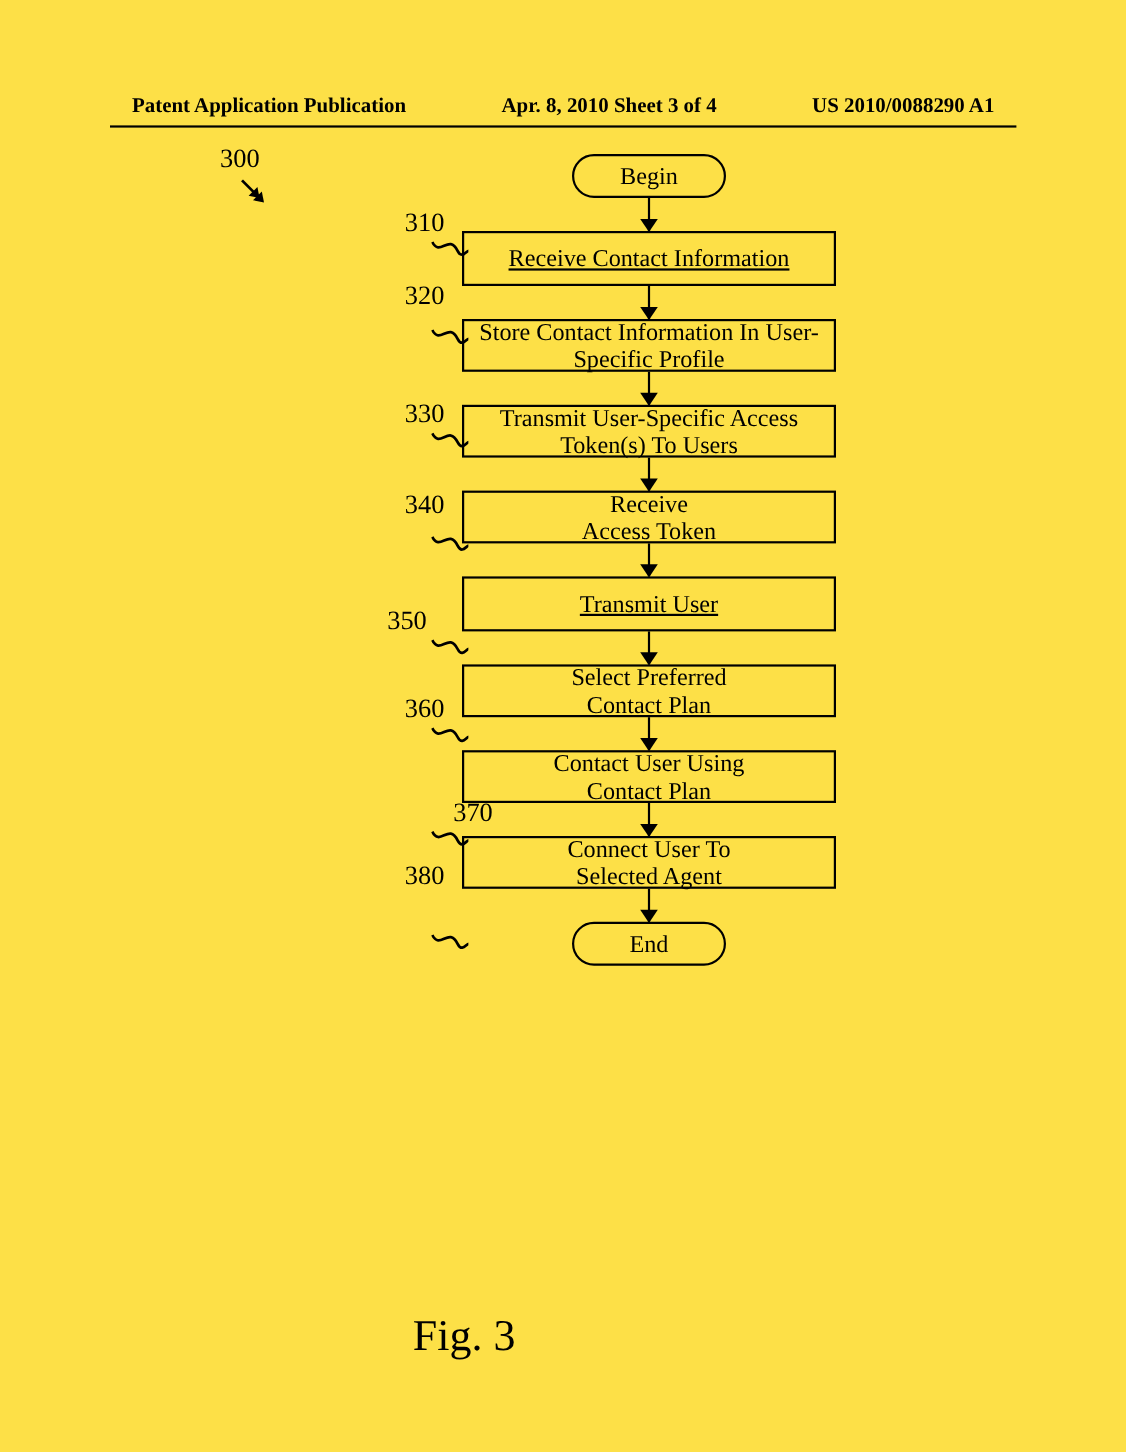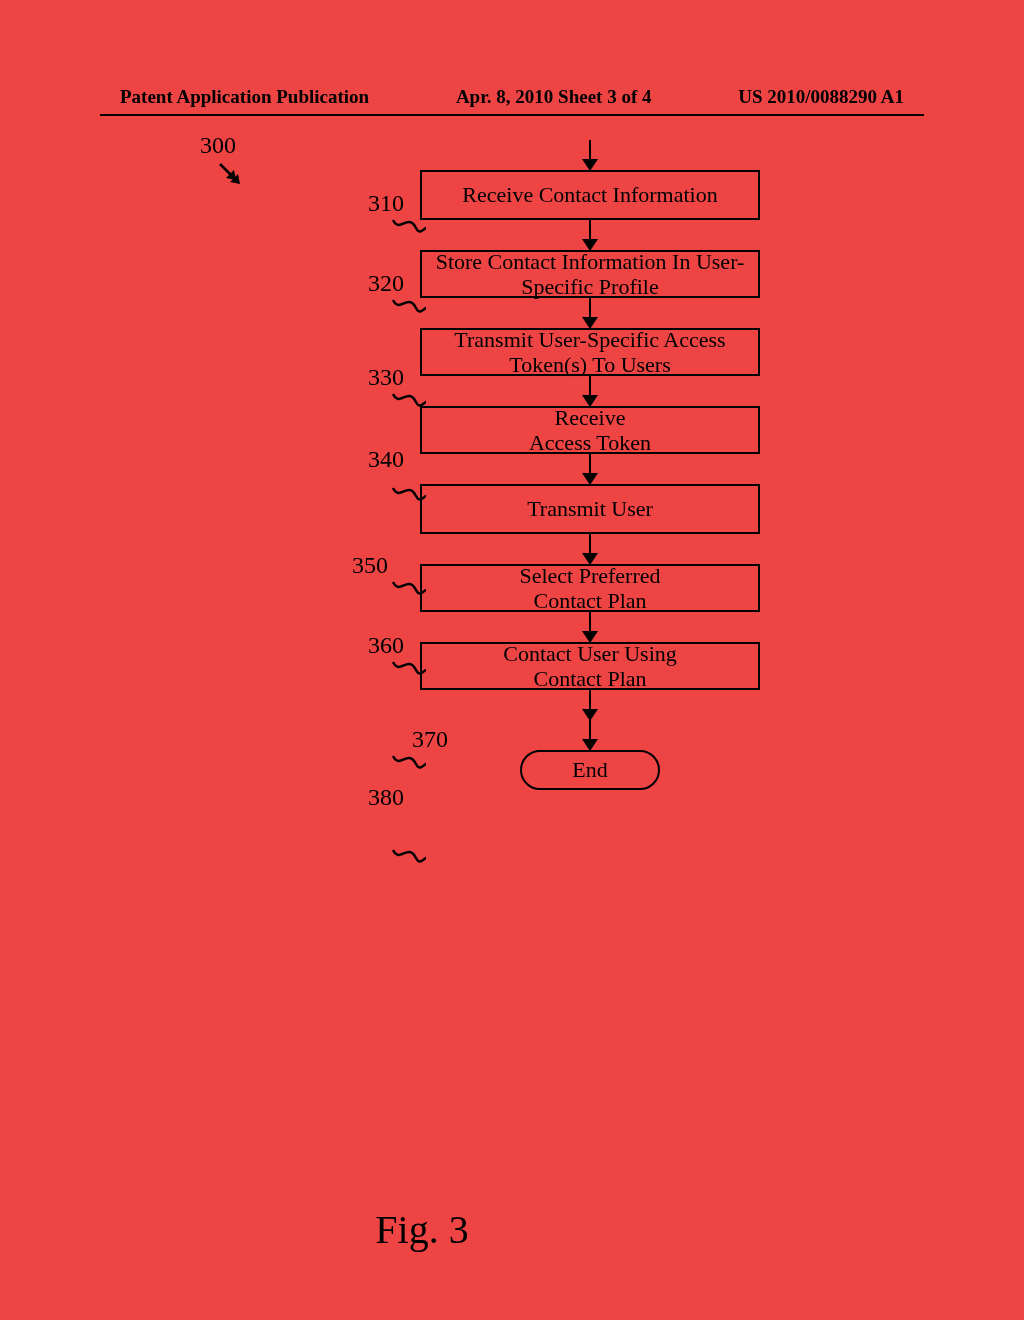--- a/index.html
+++ b/index.html
@@ -6,21 +6,21 @@
     margin: 0;
     padding: 0;
     background: #fff;
     font-family: "Times New Roman", Times, serif;
     color: #000;
   }
   .page {
     position: relative;
     width: 1024px;
     height: 1320px;
-    background: #ef4444;
+    background: #fde047;
   }
   .header {
     position: absolute;
     top: 86px;
     left: 0;
     right: 0;
   }
   .header-row {
     display: flex;
     justify-content: space-between;
@@ -83,21 +83,21 @@
     width: 340px;
     border: 2.5px solid #000;
     display: flex;
     align-items: center;
     justify-content: center;
     text-align: center;
     font-size: 22px;
     line-height: 1.15;
     padding: 8px 6px;
   }
-  .h1 { height: 50px; }
+  .h1 { height: 50px; text-decoration: underline; }
   .h2 { height: 48px; }
 
   .connector {
     position: relative;
     width: 2.5px;
     height: 30px;
     background: #000;
   }
   .connector::after {
     content: "";
@@ -123,21 +123,20 @@
     height: 22px;
   }
 
   .fig-caption {
     position: absolute;
     left: 0;
     width: 844px;
     top: 1070px;
     text-align: center;
     font-size: 40px;
-    margin-top: 16px;
   }
 </style>
 </head>
 <body>
 
 <div class="page">
 
   <div class="header">
     <div class="header-row">
       <span>Patent Application Publication</span>
@@ -154,21 +153,21 @@
       <line x1="4" y1="4" x2="20" y2="20" stroke="#000" stroke-width="2.5"></line>
       <polygon points="20,20 10,18 18,10" fill="#000"></polygon>
       <polygon points="24,24 14,22 22,14" fill="#000"></polygon>
     </svg>
 
     <div class="ref-label" style="left:368px; top:70px;">310</div>
     <svg class="squiggle" style="left:392px; top:96px;" viewBox="0 0 34 22">
       <path d="M1 4 C 8 18, 16 -4, 24 12 C 28 20, 32 12, 34 12" stroke="#000" stroke-width="2.5" fill="none"></path>
     </svg>
 
-    <div class="ref-label" style="left:368px; top:150px;">320</div>
+    <div class="ref-label" style="left:368px; top:136px;">320</div>
     <svg class="squiggle" style="left:392px; top:176px;" viewBox="0 0 34 22">
       <path d="M1 4 C 8 18, 16 -4, 24 12 C 28 20, 32 12, 34 12" stroke="#000" stroke-width="2.5" fill="none"></path>
     </svg>
 
     <div class="ref-label" style="left:368px; top:244px;">330</div>
     <svg class="squiggle" style="left:392px; top:270px;" viewBox="0 0 34 22">
       <path d="M1 4 C 8 18, 16 -4, 24 12 C 28 20, 32 12, 34 12" stroke="#000" stroke-width="2.5" fill="none"></path>
     </svg>
 
     <div class="ref-label" style="left:368px; top:326px;">340</div>
@@ -191,20 +190,21 @@
       <path d="M1 4 C 8 18, 16 -4, 24 12 C 28 20, 32 12, 34 12" stroke="#000" stroke-width="2.5" fill="none"></path>
     </svg>
 
     <div class="ref-label" style="left:368px; top:664px;">380</div>
     <svg class="squiggle" style="left:392px; top:726px;" viewBox="0 0 34 22">
       <path d="M1 4 C 8 18, 16 -4, 24 12 C 28 20, 32 12, 34 12" stroke="#000" stroke-width="2.5" fill="none"></path>
     </svg>
 
     <div class="flow">
 
+      <div class="terminal">Begin</div>
       <div class="connector"></div>
 
       <div class="step h1">Receive Contact Information</div>
       <div class="connector"></div>
 
       <div class="step h2">Store Contact Information In User-Specific Profile</div>
       <div class="connector"></div>
 
       <div class="step h2">Transmit User-Specific Access Token(s) To Users</div>
       <div class="connector"></div>
@@ -214,20 +214,21 @@
 
       <div class="step h1">Transmit User</div>
       <div class="connector"></div>
 
       <div class="step h2">Select Preferred<br>Contact Plan</div>
       <div class="connector"></div>
 
       <div class="step h2">Contact User Using<br>Contact Plan</div>
       <div class="connector"></div>
 
+      <div class="step h2">Connect User To<br>Selected Agent</div>
       <div class="connector"></div>
 
       <div class="terminal">End</div>
 
     </div>
 
     <div class="fig-caption">Fig. 3</div>
 
   </div>
 

